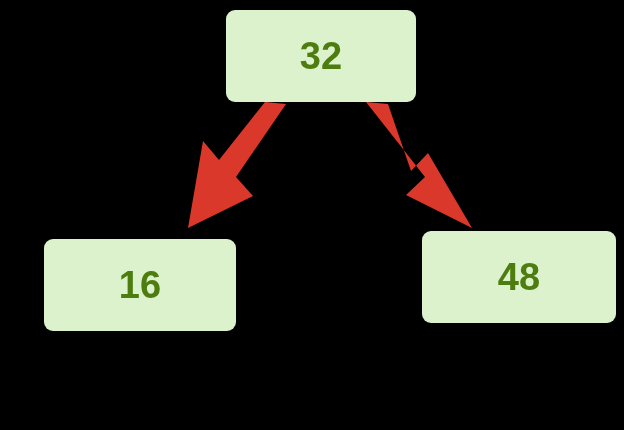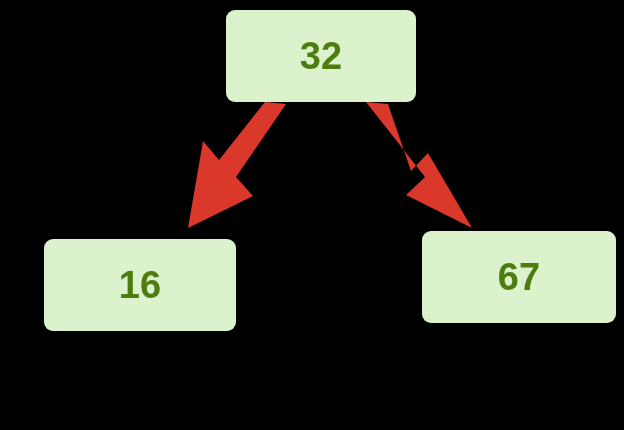--- a/index.html
+++ b/index.html
@@ -62,16 +62,16 @@
 
   <div class="node" id="node-root">
     <span class="node-label">32</span>
   </div>
 
   <div class="node" id="node-left">
     <span class="node-label">16</span>
   </div>
 
   <div class="node" id="node-right">
-    <span class="node-label">67</span>
+    <span class="node-label">48</span>
   </div>
 
 </div>
 
 </body></html>

